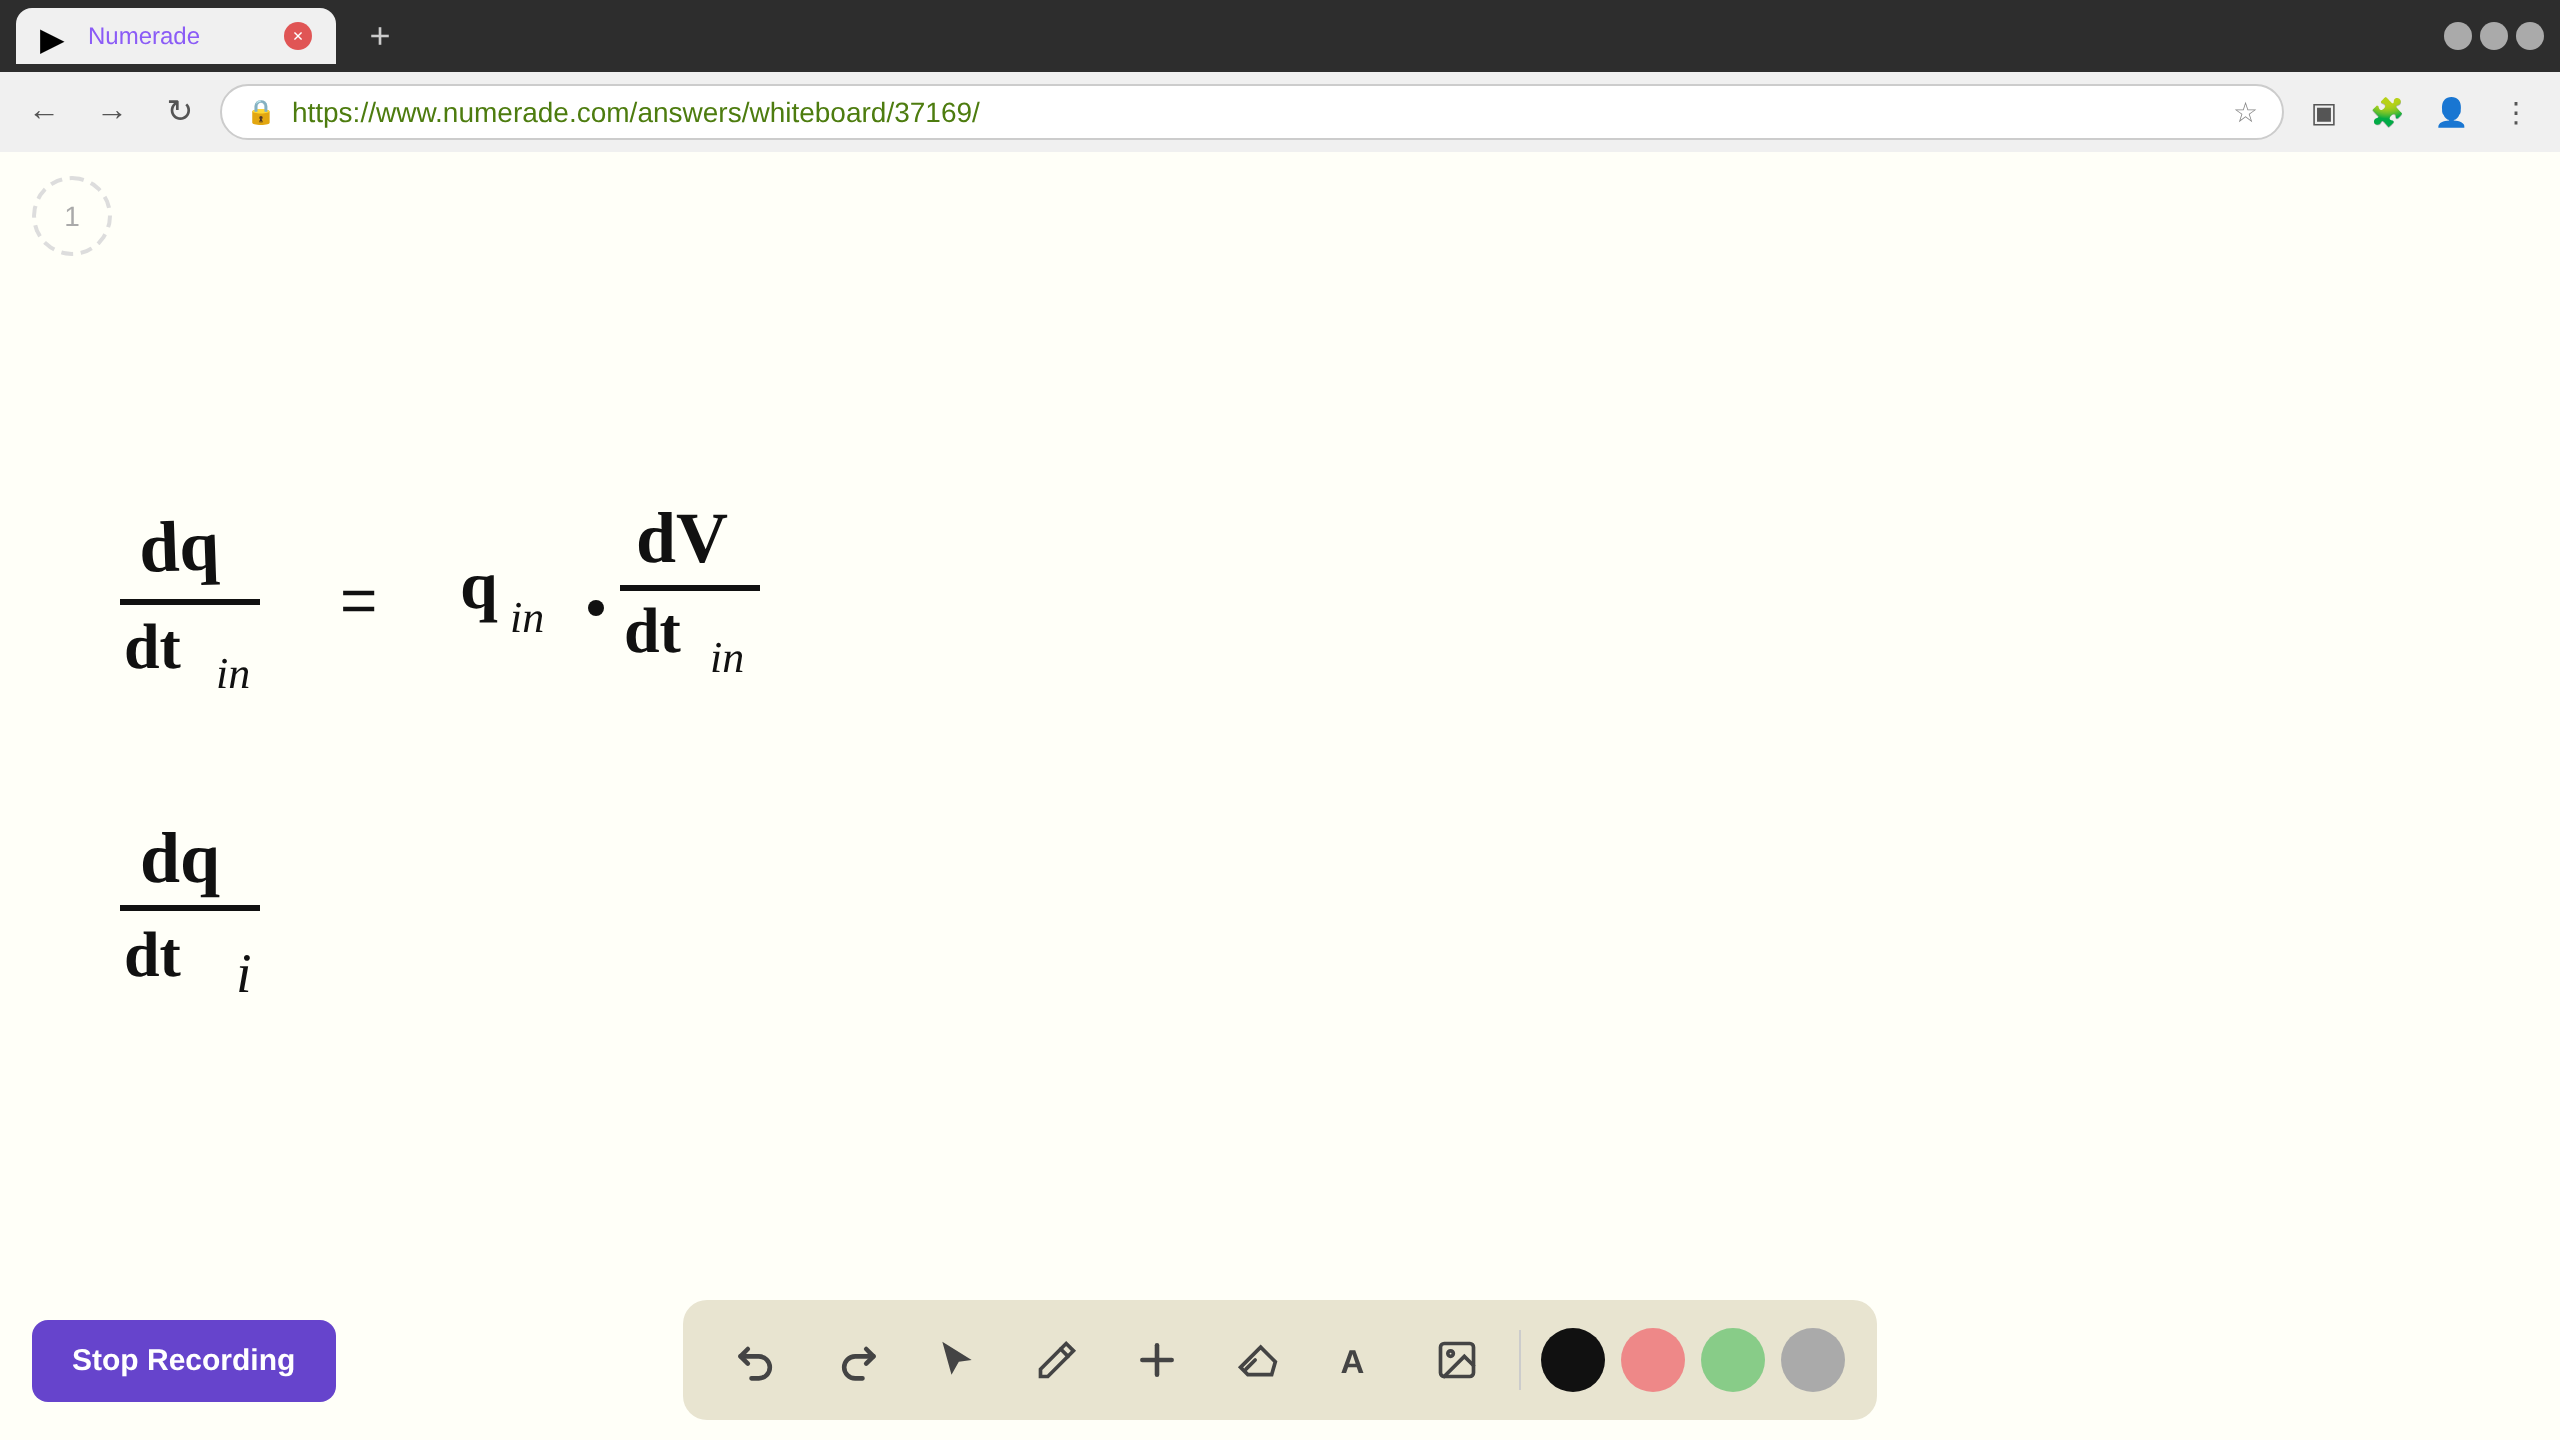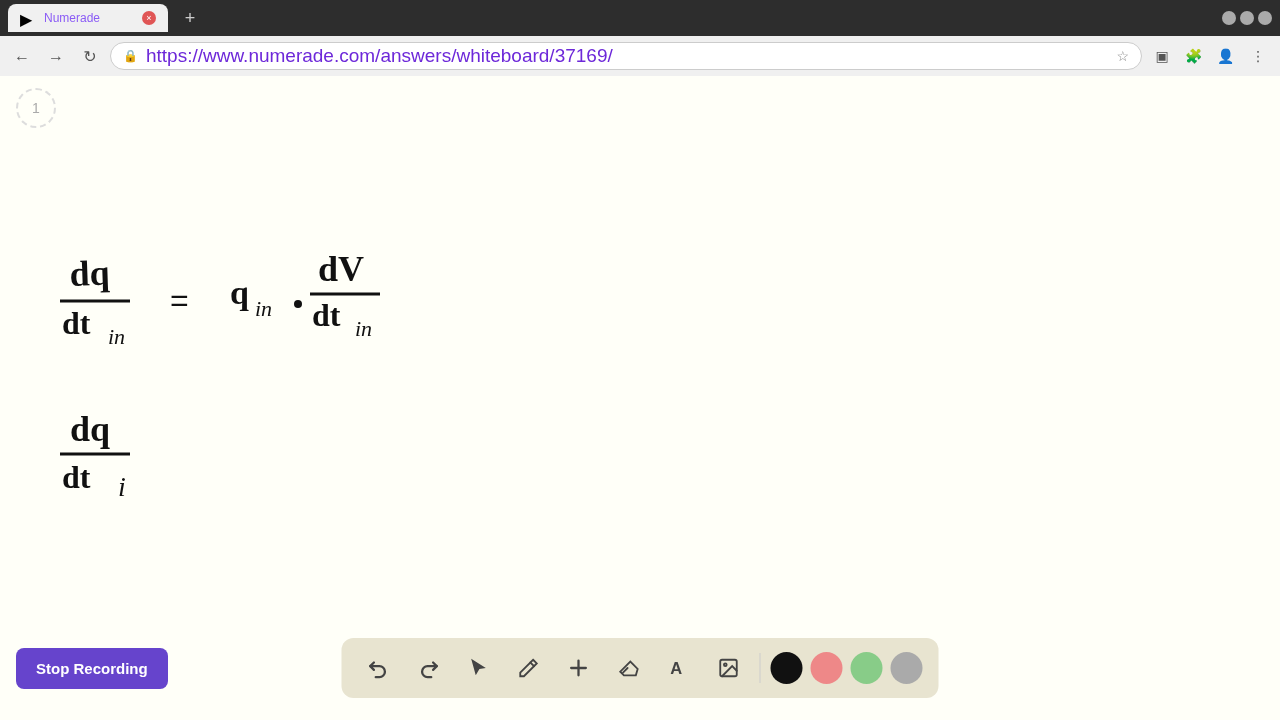--- a/index.html
+++ b/index.html
@@ -124,22 +124,22 @@
       gap: 8px;
       border: 1px solid #ccc;
     }
 
     .address-lock {
       color: #888;
       font-size: 12px;
     }
 
     .address-text {
-      font-size: 19px;
-      color: #6d28d9;
+      font-size: 14px;
+      color: #4d7c0f;
       flex: 1;
     }
 
     .address-star {
       color: #888;
       font-size: 14px;
       cursor: pointer;
     }
 
     .nav-extras {
@@ -190,21 +190,21 @@
       position: absolute;
       top: 100px;
       left: 40px;
       width: 600px;
       height: 400px;
     }
 
     
     .bottom-toolbar-area {
       position: absolute;
-      bottom: 12px;
+      bottom: 0;
       left: 0;
       right: 0;
       height: 80px;
       display: flex;
       align-items: center;
       padding: 0 16px;
     }
 
     .stop-recording-btn {
       background: #6644cc;

